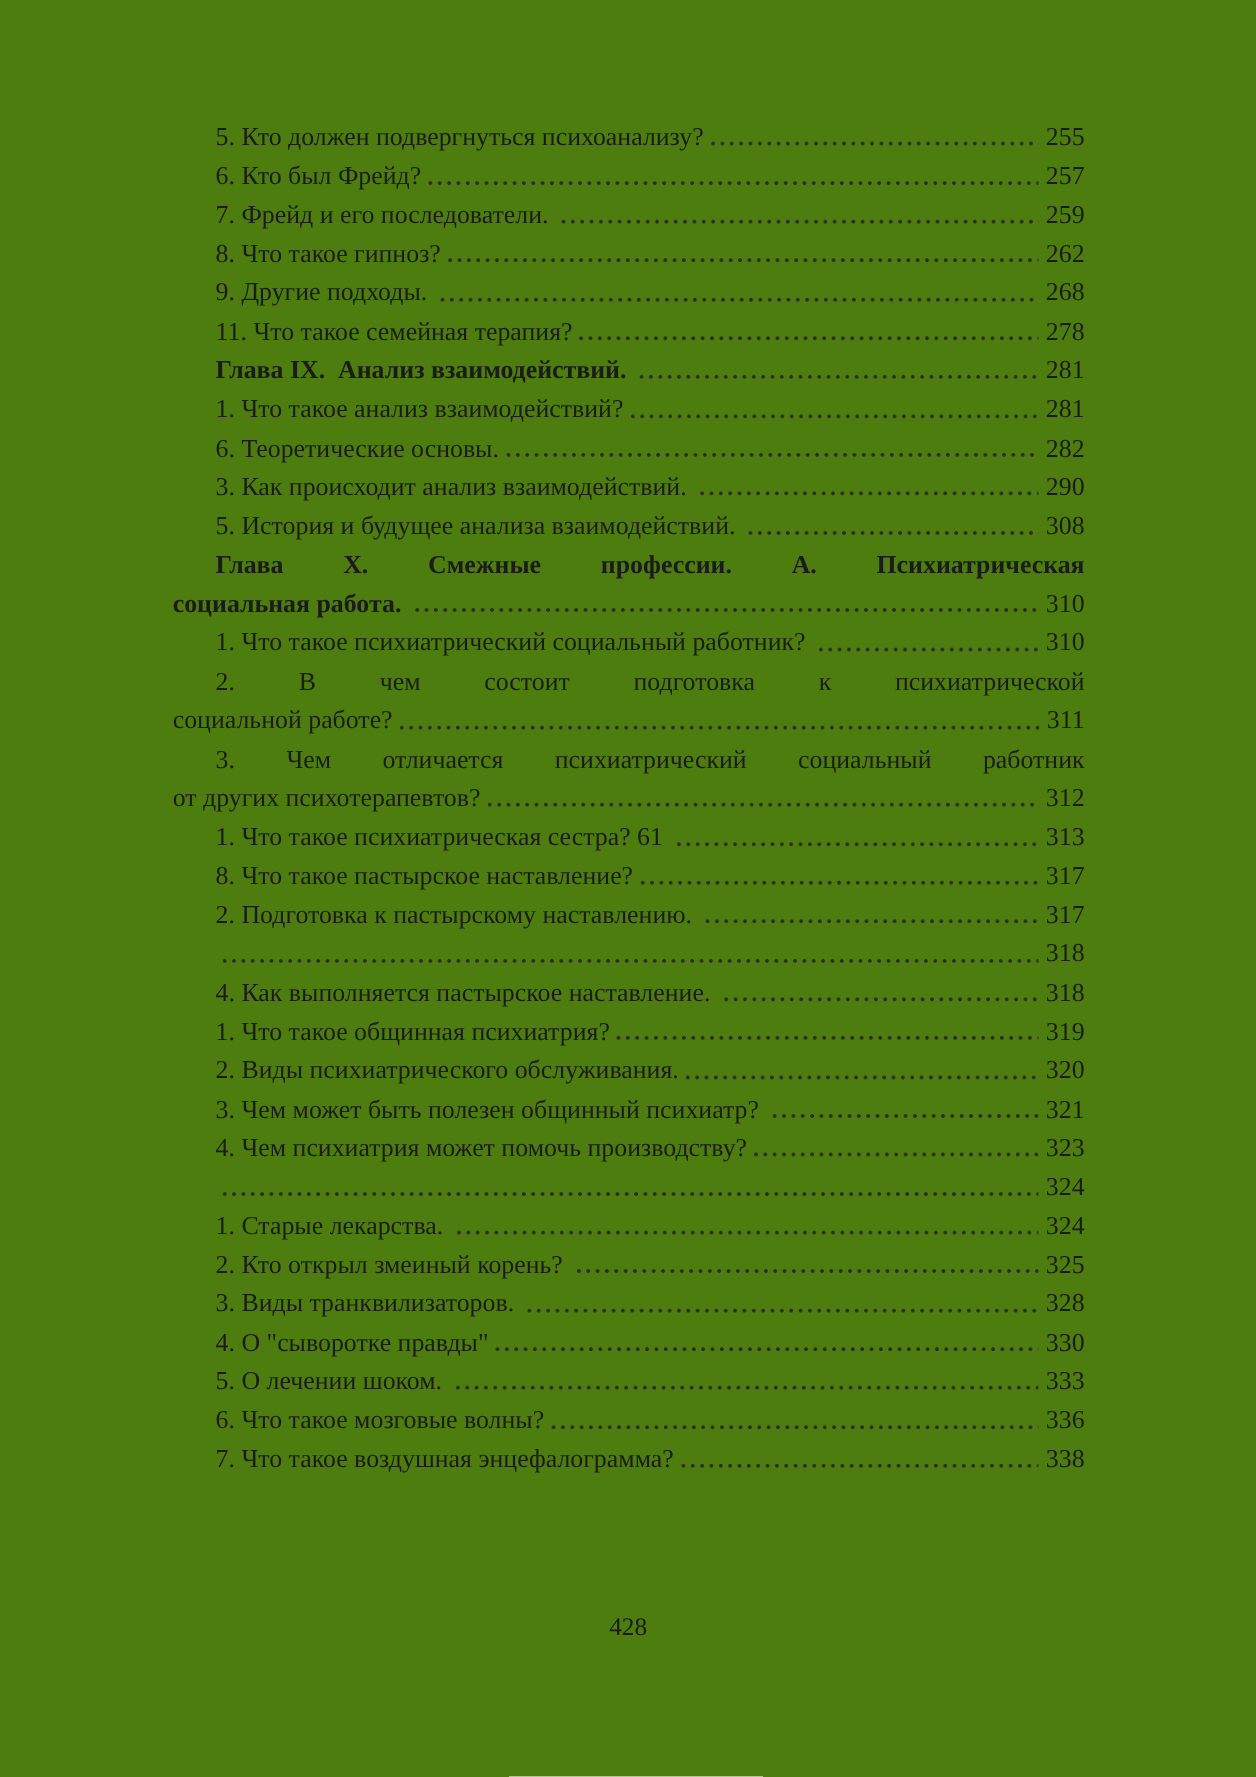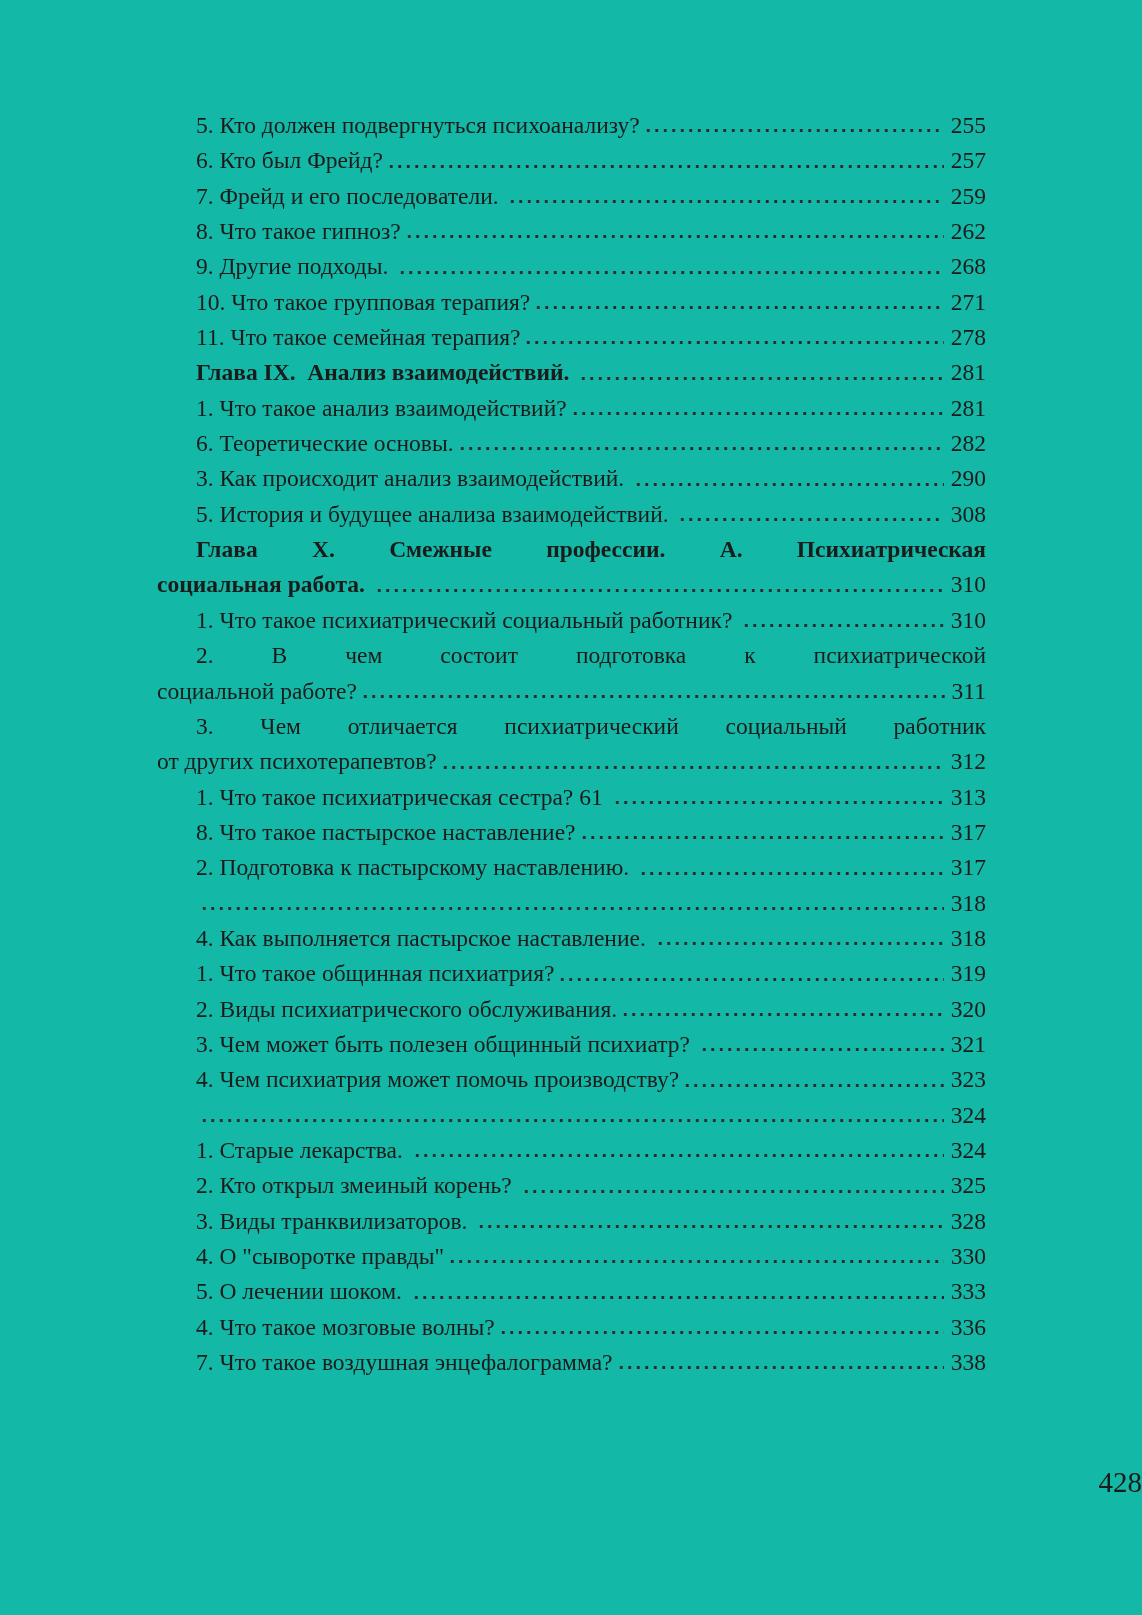--- a/index.html
+++ b/index.html
@@ -3,21 +3,21 @@
 <meta charset="utf-8">
 <style>
   * { margin: 0; padding: 0; box-sizing: border-box; }
   html, body { background: #ffffff; }
   body { font-family: "Liberation Serif", serif; }
 
   .page {
     position: relative;
     width: 1142px;
     height: 1615px;
-    background: #14b8a6;
+    background: #4d7c0f;
     overflow: hidden;
     color: #1b1b1b;
   }
 
   .toc {
     position: absolute;
     left: 157px;
     top: 108px;
     width: 829px;
     font-size: 23.5px;
@@ -65,22 +65,22 @@
   .pagenum {
     flex: 0 0 auto;
     white-space: nowrap;
   }
 
   .footer {
     position: absolute;
     left: 0;
     right: 0;
     top: 1466px;
-    text-align: right;
-    font-size: 29px;
+    text-align: center;
+    font-size: 23px;
     color: #1b1b1b;
   }
 </style>
 </head>
 <body>
 
 <div class="page">
   <div class="toc" id="toc">
       <div class="entry">
         <div class="leader-line indent">
@@ -108,27 +108,20 @@
           <span class="text">8. Что такое гипноз?</span>
           <span class="dots"></span>
           <span class="pagenum">262</span>
         </div>
       </div>
       <div class="entry">
         <div class="leader-line indent">
           <span class="text">9. Другие подходы. </span>
           <span class="dots"></span>
           <span class="pagenum">268</span>
-        </div>
-      </div>
-      <div class="entry">
-        <div class="leader-line indent">
-          <span class="text">10. Что такое групповая терапия?</span>
-          <span class="dots"></span>
-          <span class="pagenum">271</span>
         </div>
       </div>
       <div class="entry">
         <div class="leader-line indent">
           <span class="text">11. Что такое семейная терапия?</span>
           <span class="dots"></span>
           <span class="pagenum">278</span>
         </div>
       </div>
       <div class="entry bold">
@@ -295,21 +288,21 @@
       </div>
       <div class="entry">
         <div class="leader-line indent">
           <span class="text">5. О лечении шоком. </span>
           <span class="dots"></span>
           <span class="pagenum">333</span>
         </div>
       </div>
       <div class="entry">
         <div class="leader-line indent">
-          <span class="text">4. Что такое мозговые волны?</span>
+          <span class="text">6. Что такое мозговые волны?</span>
           <span class="dots"></span>
           <span class="pagenum">336</span>
         </div>
       </div>
       <div class="entry">
         <div class="leader-line indent">
           <span class="text">7. Что такое воздушная энцефалограмма?</span>
           <span class="dots"></span>
           <span class="pagenum">338</span>
         </div>

